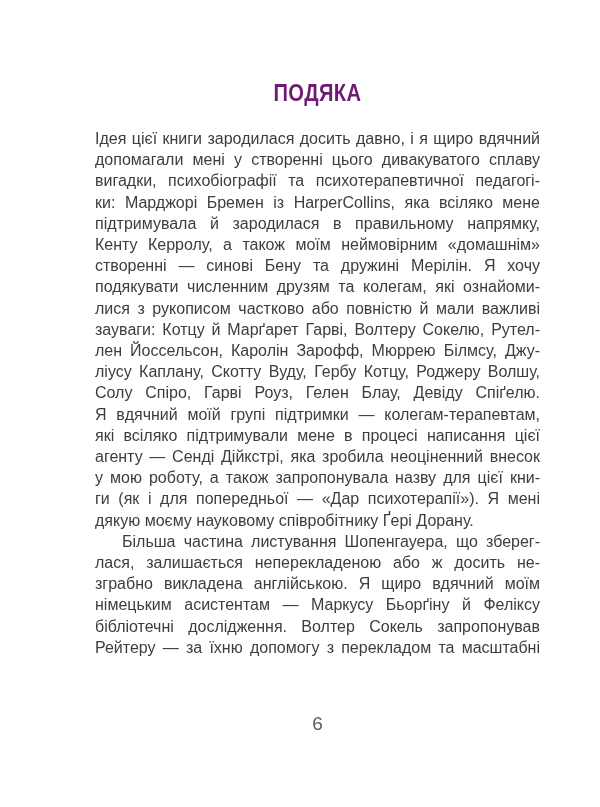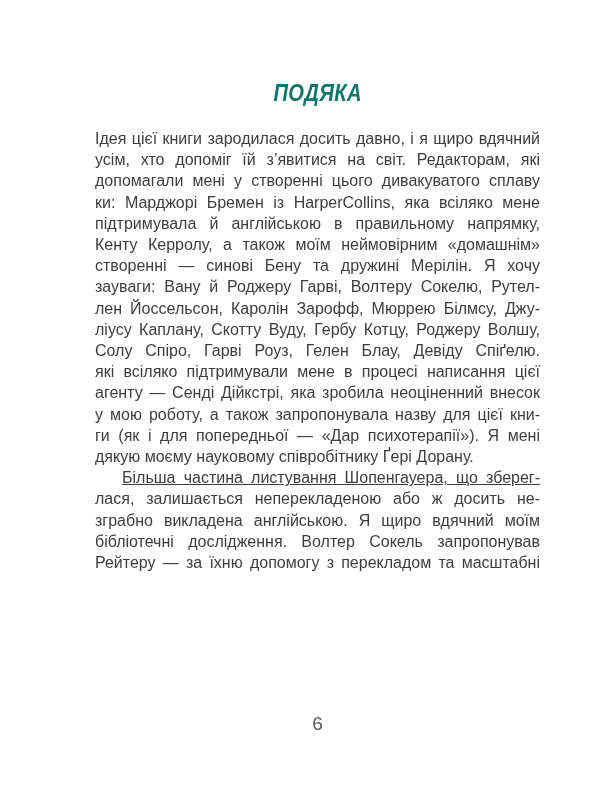--- a/index.html
+++ b/index.html
@@ -51,60 +51,63 @@
   .line {
     text-align: justify;
     text-align-last: justify;
     white-space: normal;
   }
   .line.no-justify-last {
     text-align-last: left;
   }
   .line.indent {
     text-indent: 27px;
-    text-decoration: underline;
   }
   .page-number {
     position: absolute;
     top: 713px;
     left: 95px;
     width: 445px;
     text-align: center;
     font-size: 19px;
     color: #5a5a5a;
   }
 </style>
 </head>
 <body>
 
 <div class="page">
-  <h1 class="title" style="color: #0f766e; font-style: italic;"><span class="title-inner">ПОДЯКА</span></h1>
+  <h1 class="title" style="color: #701a75;"><span class="title-inner">ПОДЯКА</span></h1>
 
   <div class="body-text" style="color: rgb(61, 61, 61);">
       <div class="paragraph">
         <div class="line">Ідея цієї книги зародилася досить давно, і я щиро вдячний</div>
-        <div class="line">усім, хто допоміг їй з’явитися на світ. Редакторам, які</div>
         <div class="line">допомагали мені у створенні цього дивакуватого сплаву</div>
+        <div class="line">вигадки, психобіографії та психотерапевтичної педагогі-</div>
         <div class="line">ки: Марджорі Бремен із HarperCollins, яка всіляко мене</div>
-        <div class="line">підтримувала й англійською в правильному напрямку,</div>
+        <div class="line">підтримувала й зародилася в правильному напрямку,</div>
         <div class="line">Кенту Керролу, а також моїм неймовірним «домашнім»</div>
         <div class="line">створенні — синові Бену та дружині Мерілін. Я хочу</div>
-        <div class="line">зауваги: Вану й Роджеру Гарві, Волтеру Сокелю, Рутел-</div>
+        <div class="line">подякувати численним друзям та колегам, які ознайоми-</div>
+        <div class="line">лися з рукописом частково або повністю й мали важливі</div>
+        <div class="line">зауваги: Котцу й Марґарет Гарві, Волтеру Сокелю, Рутел-</div>
         <div class="line">лен Йоссельсон, Каролін Зарофф, Мюррею Білмсу, Джу-</div>
         <div class="line">ліусу Каплану, Скотту Вуду, Гербу Котцу, Роджеру Волшу,</div>
         <div class="line">Солу Спіро, Гарві Роуз, Гелен Блау, Девіду Спіґелю.</div>
+        <div class="line">Я вдячний моїй групі підтримки — колегам-терапевтам,</div>
         <div class="line">які всіляко підтримували мене в процесі написання цієї</div>
         <div class="line">агенту — Сенді Дійкстрі, яка зробила неоціненний внесок</div>
         <div class="line">у мою роботу, а також запропонувала назву для цієї кни-</div>
         <div class="line">ги (як і для попередньої — «Дар психотерапії»). Я мені</div>
         <div class="line no-justify-last">дякую моєму науковому співробітнику Ґері Дорану.</div>
       </div>
       <div class="paragraph">
         <div class="line indent">Більша частина листування Шопенгауера, що зберег-</div>
         <div class="line">лася, залишається неперекладеною або ж досить не-</div>
         <div class="line">зграбно викладена англійською. Я щиро вдячний моїм</div>
+        <div class="line">німецьким асистентам — Маркусу Бьорґіну й Феліксу</div>
         <div class="line">бібліотечні дослідження. Волтер Сокель запропонував</div>
         <div class="line">Рейтеру — за їхню допомогу з перекладом та масштабні</div>
       </div>
     </div>
 
   <div class="page-number">6</div>
 </div>
 
 </body></html>

